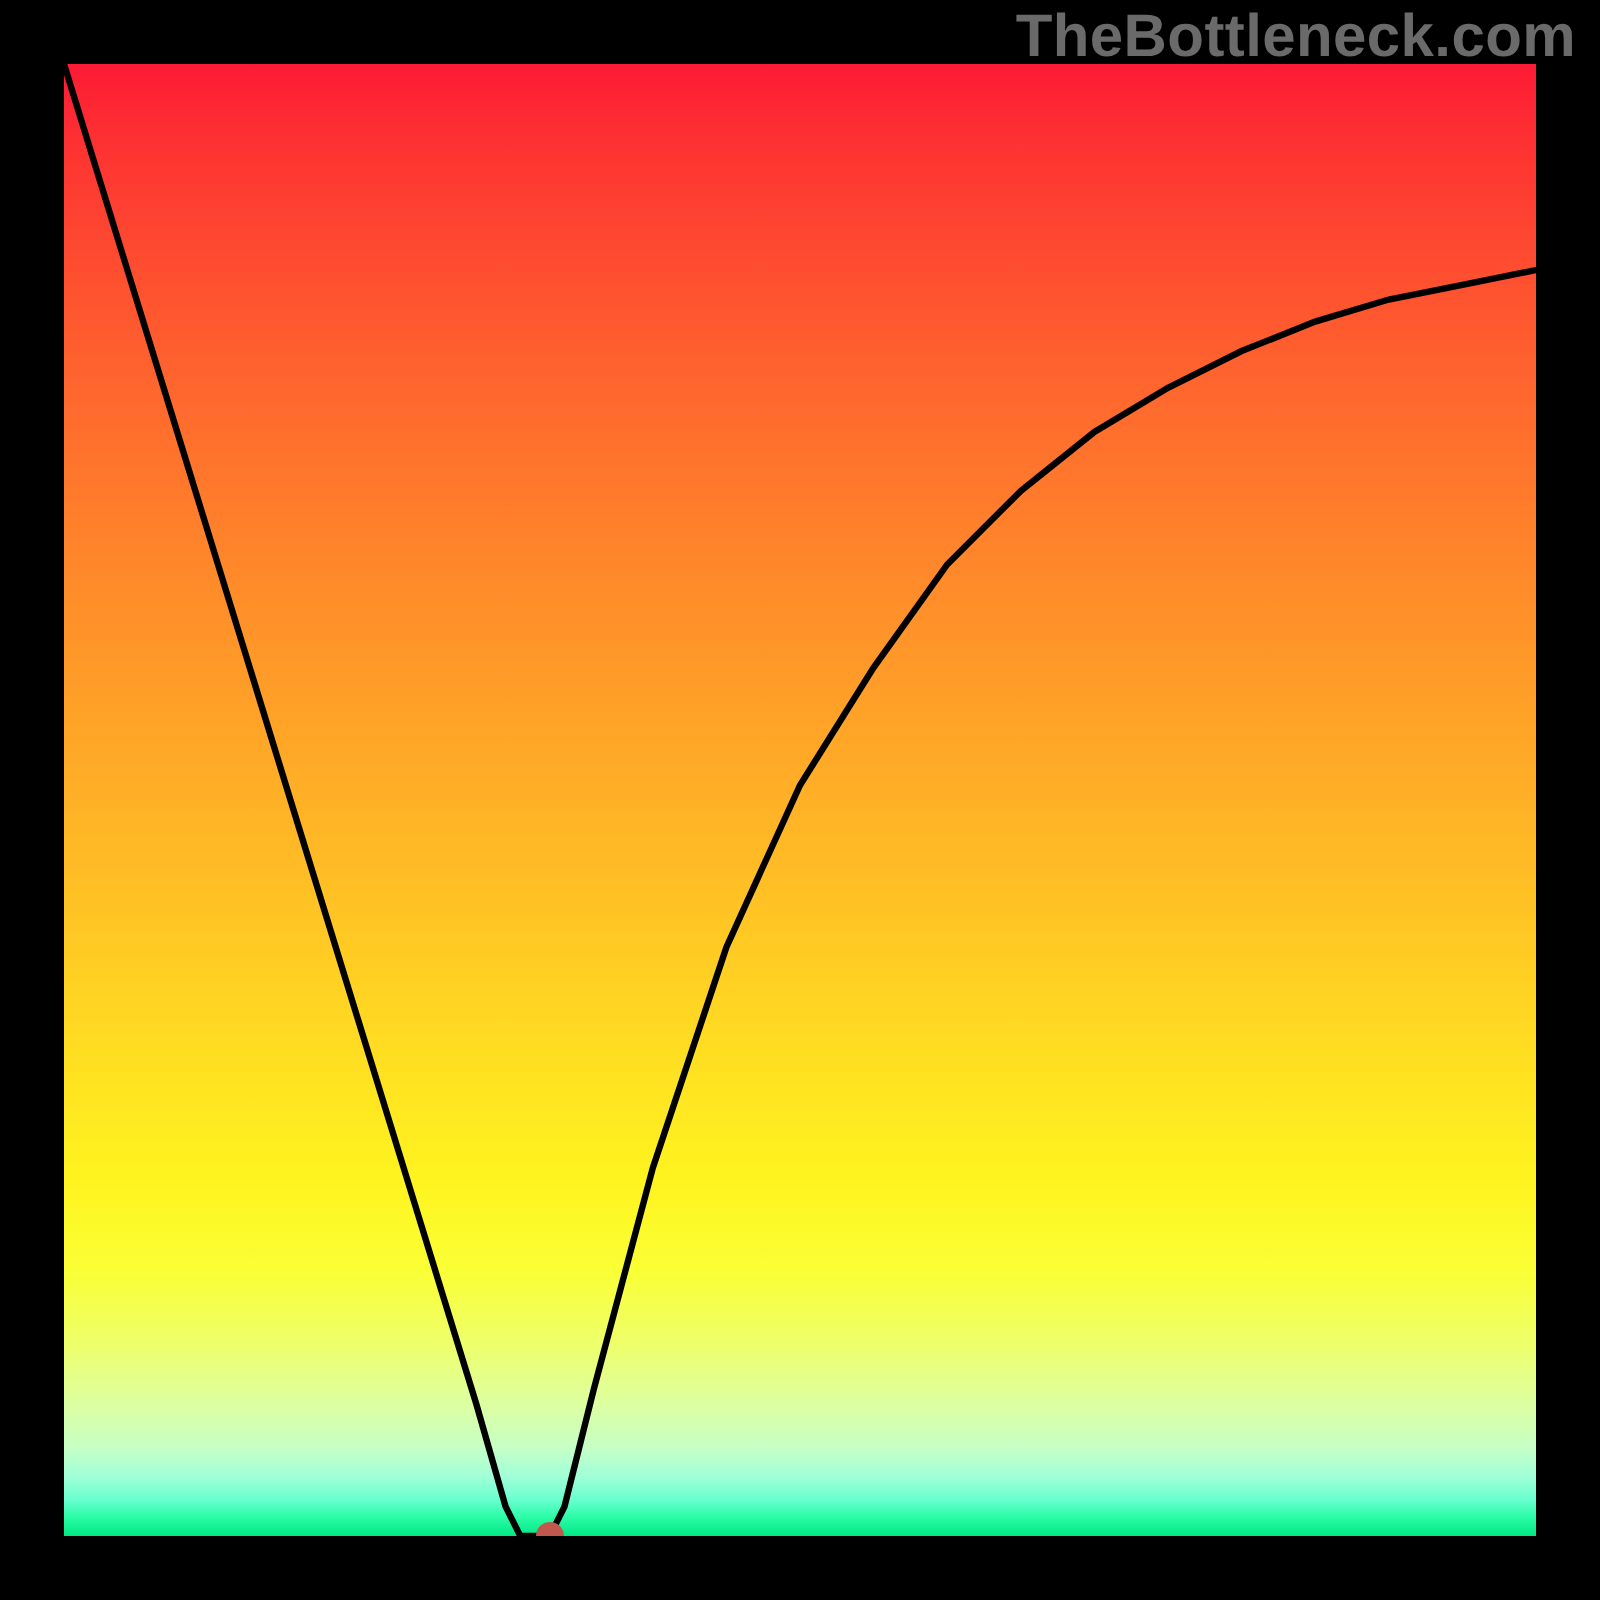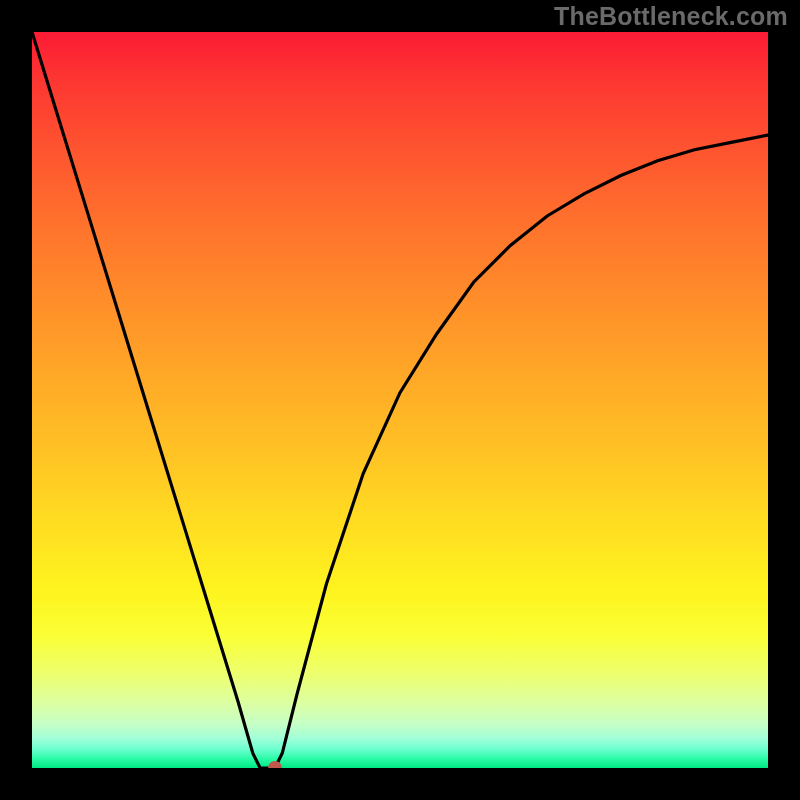--- a/index.html
+++ b/index.html
@@ -15,21 +15,21 @@
     position: relative;
     width: 800px;
     height: 800px;
     background: #000;
   }
   .watermark {
     position: absolute;
     top: 2px;
     right: 12px;
     color: #6a6a6a;
-    font-size: 25px;
+    font-size: 30px;
     font-weight: 600;
     letter-spacing: 0.2px;
     z-index: 5;
     user-select: none;
   }
   .plot-area {
     position: absolute;
     left: 32px;
     top: 32px;
     width: 736px;

